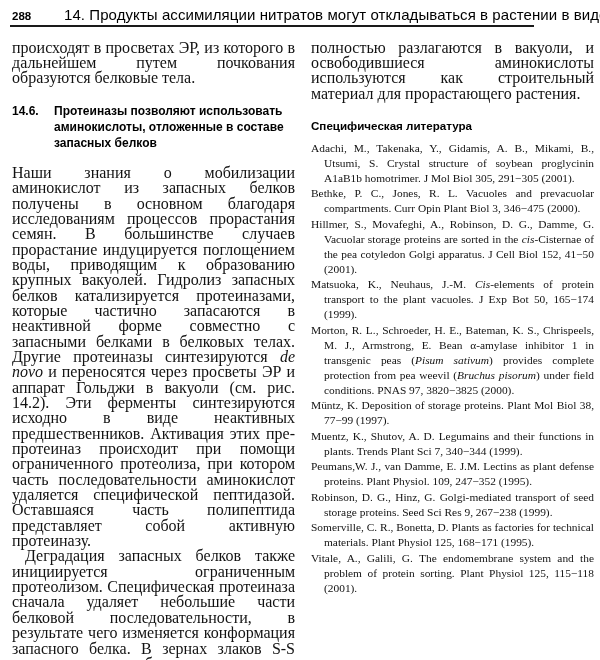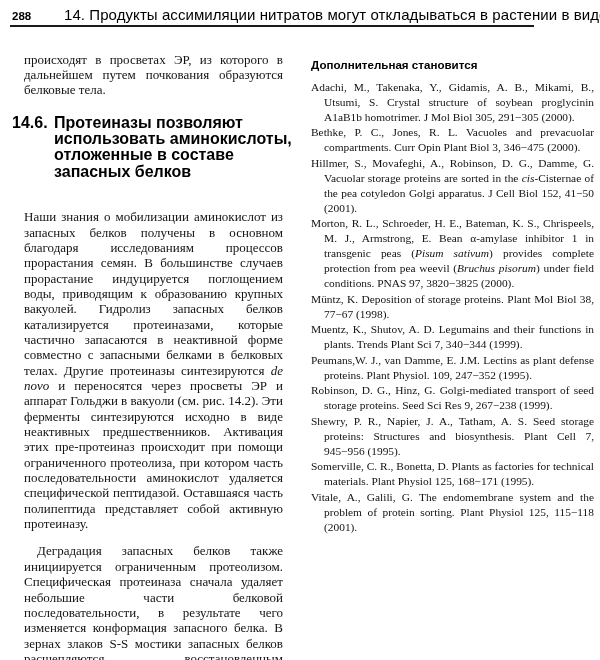--- a/index.html
+++ b/index.html
@@ -59,40 +59,40 @@
     gap: 16px;
     padding: 13px 10px 0 12px;
     box-sizing: border-box;
   }
   .col {
     width: 283px;
     flex: 0 0 283px;
   }
 
   p.body {
-    margin: 12px;
-    font-size: 13px;
+    margin: 0;
+    font-size: 16px;
     line-height: 15.35px;
     text-align: justify;
     text-justify: inter-word;
     hyphens: manual;
     color: #121212;
   }
   p.body.indent {
     text-indent: 13px;
   }
 
   
   .section-heading {
     font-family: "Liberation Sans", sans-serif;
     font-weight: bold;
-    font-size: 16px;
+    font-size: 12px;
     line-height: 16.4px;
     color: #000;
-    margin: 17px 0 29px 0;
+    margin: 17px 0 13px 0;
     padding-left: 42px;
     text-indent: -42px;
   }
   .section-heading .num {
     display: inline-block;
     width: 42px;
     text-indent: 0;
   }
 
   
@@ -135,33 +135,34 @@
       <h2 class="section-heading"><span class="num">14.6.</span><span>Протеиназы позволяют использовать аминокислоты, отложенные в составе запасных белков</span></h2>
 
       <p class="body"><span>Наши знания о мобилизации аминокислот из запасных белков получены в основном благодаря исследованиям процессов прорастания семян. В большинстве случаев прорастание индуцируется поглощением воды, приводящим к образованию крупных вакуолей. Гидролиз запасных белков катализируется протеиназами, которые частично запасаются в неактивной форме совместно с запасными белками в белковых телах. Другие протеиназы синтезируются </span><i>de novo</i><span> и переносятся через просветы ЭР и аппарат Гольджи в вакуоли (см. рис. 14.2). Эти ферменты синтезируются исходно в виде неактивных предшественников. Активация этих пре-протеиназ происходит при помощи ограниченного протеолиза, при котором часть последовательности аминокислот удаляется специфической пептидазой. Оставшаяся часть полипептида представляет собой активную протеиназу.</span></p>
 
       <p class="body indent">Деградация запасных белков также инициируется ограниченным протеолизом. Специфическая протеиназа сначала удаляет небольшие части белковой последовательности, в результате чего изменяется конформация запасного белка. В зернах злаков S-S мостики запасных белков расщепляются восстановленным тиоредоксином (раздел 6.6). В этой форме запасной белок становится восприимчивым к гидролизу различными протеиназами: например, экзопептидазами, которые отщепляют одну за другой аминокислоты с конца белковой молекулы, и эндопептидазами, которые расщепляют молекулу изнутри. Таким образом, запасные белки</p>
 
     </div>
 
     <div class="col">
 
+      <p class="body">полностью разлагаются в вакуоли, и освободившиеся аминокислоты используются как строительный материал для прорастающего растения.</p>
 
-      <h3 class="refs-heading">Дополнительная становится</h3>
+      <h3 class="refs-heading">Специфическая литература</h3>
 
       <div>
-        <p class="ref"><span>Adachi, M., Takenaka, Y., Gidamis, A. B., Mikami, B., Utsumi, S. Crystal structure of soybean proglycinin A1aB1b homotrimer. J Mol Biol 305, 291−305 (2000).</span></p>
+        <p class="ref"><span>Adachi, M., Takenaka, Y., Gidamis, A. B., Mikami, B., Utsumi, S. Crystal structure of soybean proglycinin A1aB1b homotrimer. J Mol Biol 305, 291−305 (2001).</span></p>
         <p class="ref"><span>Bethke, P. C., Jones, R. L. Vacuoles and prevacuolar compartments. Curr Opin Plant Biol 3, 346−475 (2000).</span></p>
         <p class="ref"><span>Hillmer, S., Movafeghi, A., Robinson, D. G., Damme, G. Vacuolar storage proteins are sorted in the </span><i>cis</i><span>-Cisternae of the pea cotyledon Golgi apparatus. J Cell Biol 152, 41−50 (2001).</span></p>
+        <p class="ref"><span>Matsuoka, K., Neuhaus, J.-M. </span><i>Cis</i><span>-elements of protein transport to the plant vacuoles. J Exp Bot 50, 165−174 (1999).</span></p>
         <p class="ref"><span>Morton, R. L., Schroeder, H. E., Bateman, K. S., Chrispeels, M. J., Armstrong, E. Bean α-amylase inhibitor 1 in transgenic peas (</span><i>Pisum sativum</i><span>) provides complete protection from pea weevil (</span><i>Bruchus pisorum</i><span>) under field conditions. PNAS 97, 3820−3825 (2000).</span></p>
-        <p class="ref"><span>Müntz, K. Deposition of storage proteins. Plant Mol Biol 38, 77−67 (1998).</span></p>
+        <p class="ref"><span>Müntz, K. Deposition of storage proteins. Plant Mol Biol 38, 77−99 (1997).</span></p>
         <p class="ref"><span>Muentz, K., Shutov, A. D. Legumains and their functions in plants. Trends Plant Sci 7, 340−344 (1999).</span></p>
         <p class="ref"><span>Peumans,W. J., van Damme, E. J.M. Lectins as plant defense proteins. Plant Physiol. 109, 247−352 (1995).</span></p>
         <p class="ref"><span>Robinson, D. G., Hinz, G. Golgi-mediated transport of seed storage proteins. Seed Sci Res 9, 267−238 (1999).</span></p>
-        <p class="ref"><span>Shewry, P. R., Napier, J. A., Tatham, A. S. Seed storage proteins: Structures and biosynthesis. Plant Cell 7, 945−956 (1995).</span></p>
         <p class="ref"><span>Somerville, C. R., Bonetta, D. Plants as factories for technical materials. Plant Physiol 125, 168−171 (1995).</span></p>
         <p class="ref"><span>Vitale, A., Galili, G. The endomembrane system and the problem of protein sorting. Plant Physiol 125, 115−118 (2001).</span></p>
       </div>
 
     </div>
 
   </div>
 </div>
 
 </body></html>

